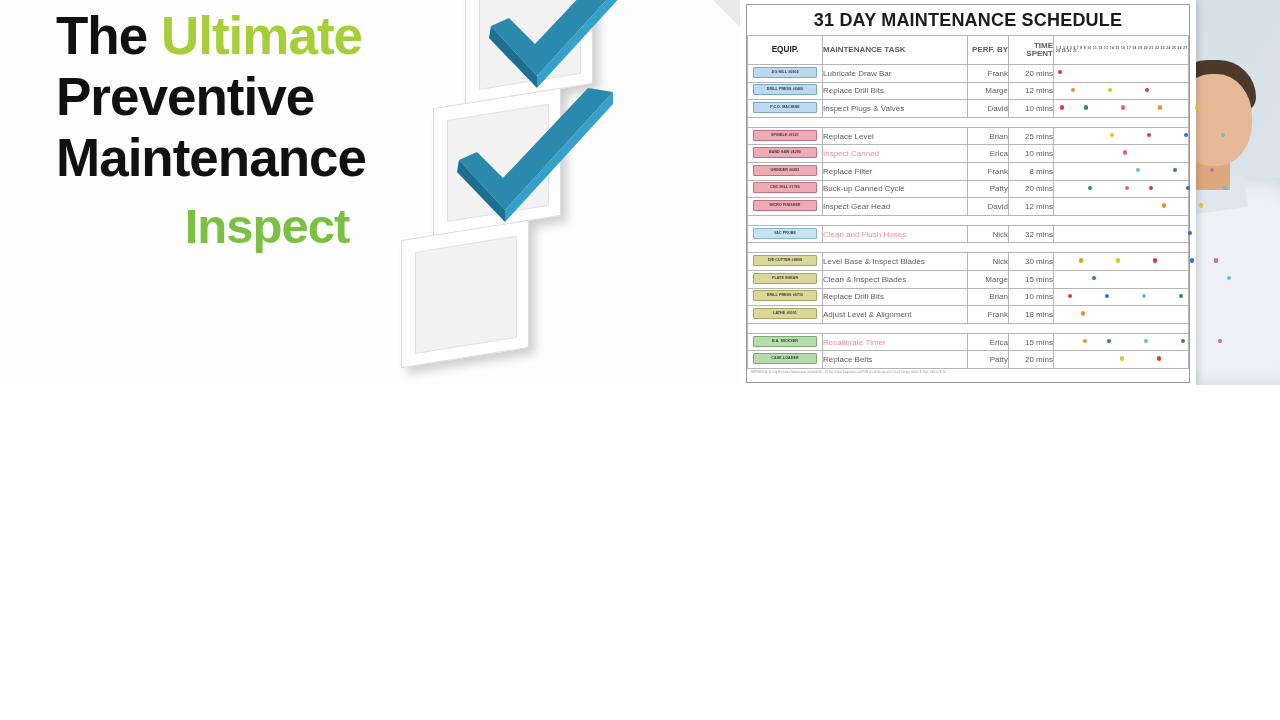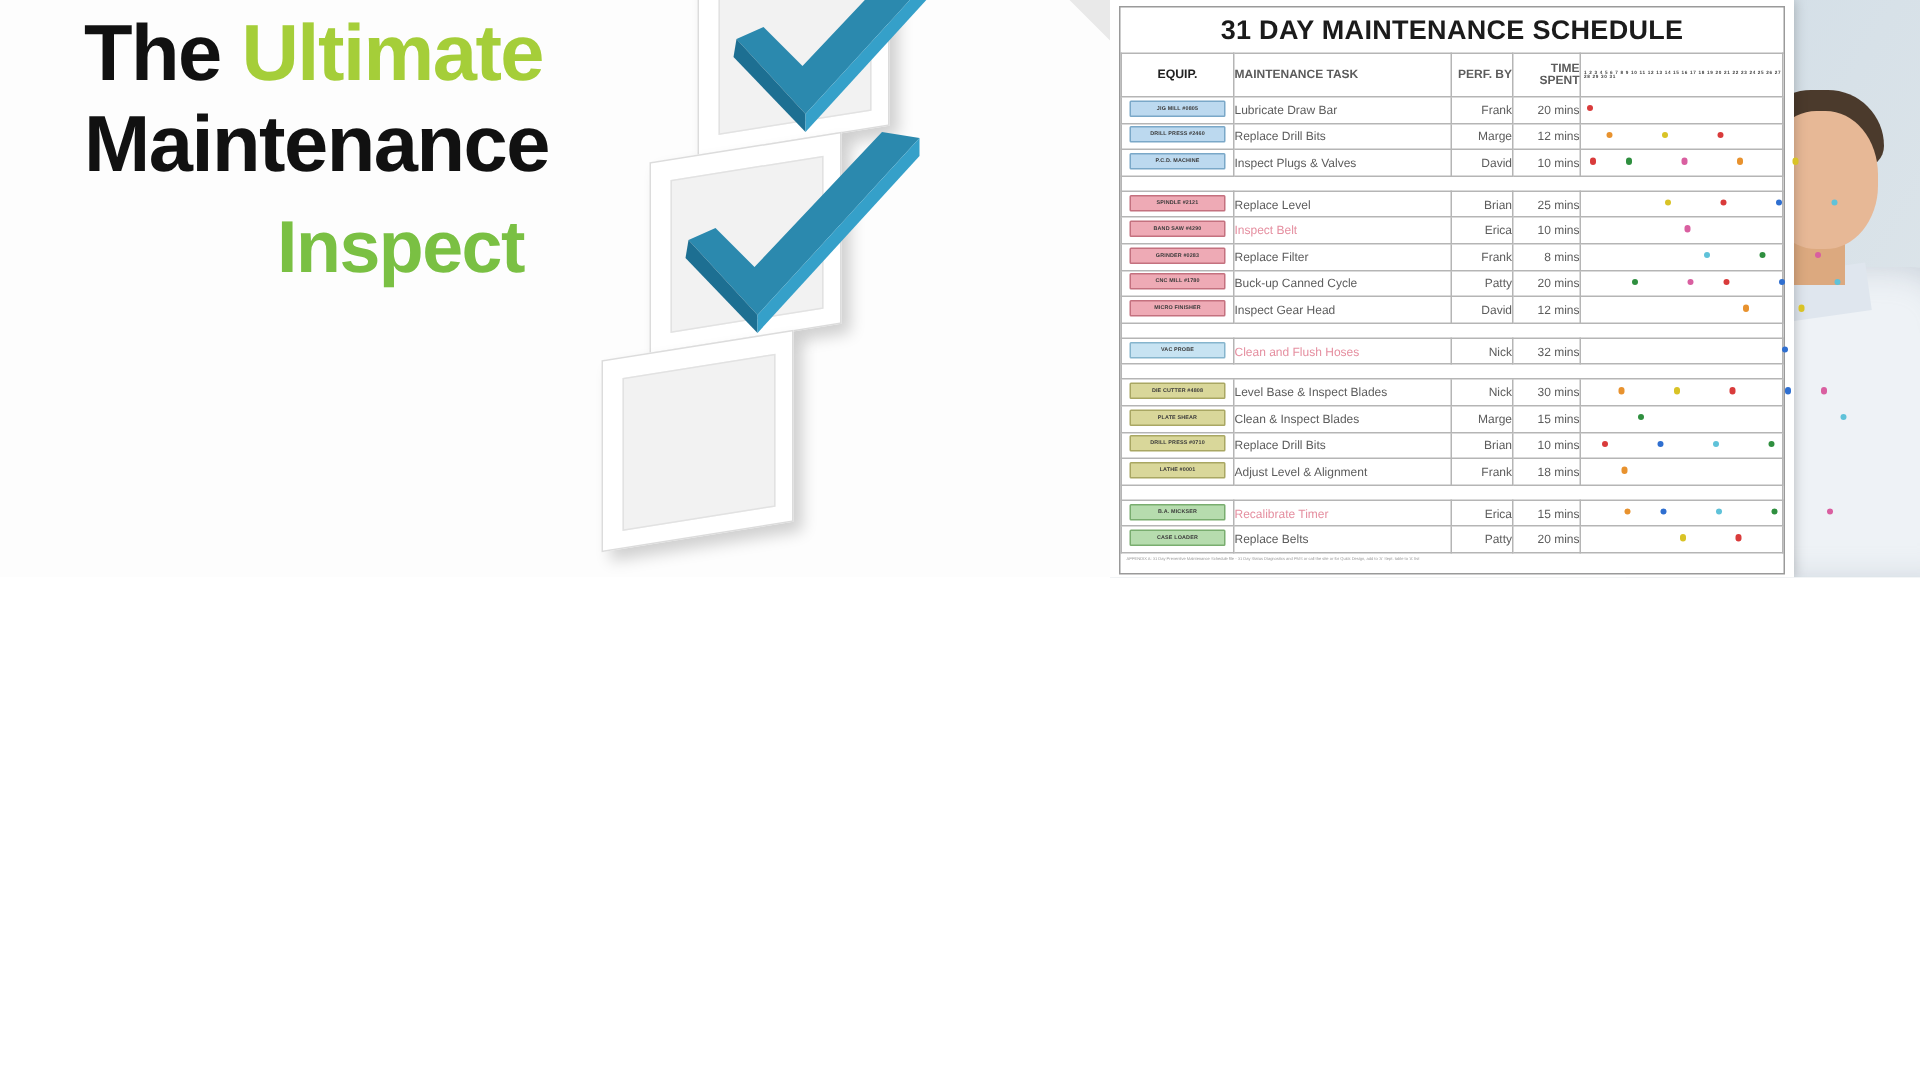--- a/index.html
+++ b/index.html
@@ -97,20 +97,21 @@
 </head>
 <body>
 
 <div class="page">
 
   <div class="banner">
 
     <div class="banner-left">
       <div class="title-block">
         <div class="tline t1"><span>The </span><span class="grn">Ultimate</span></div>
+        <div class="tline t2">Preventive</div>
         <div class="tline t3">Maintenance</div>
         <div class="tline t4">Inspect</div>
       </div>
 
       <div class="checkart">
         <div class="cbox cb1">
             <div class="inner"></div>
           </div>
         <div class="cbox cb2">
             <div class="inner"></div>
@@ -217,21 +218,21 @@
                     <div class="daygrid">
                       <span class="dot" style="background: rgb(217, 195, 38); left: 56px; top: 5px;"></span>
                       <span class="dot" style="background: rgb(217, 59, 59); left: 93px; top: 5px;"></span>
                       <span class="dot" style="background: rgb(47, 111, 208); left: 130px; top: 5px;"></span>
                       <span class="dot" style="background: rgb(95, 194, 217); left: 167px; top: 5px;"></span>
                     </div>
                   </td>
                 </tr>
                 <tr class="wb-row">
                   <td class="c-eq"><span class="tag pink">BAND SAW #4290</span></td>
-                  <td class="c-task red">Inspect Belt</td>
+                  <td class="c-task red">Inspect Canned</td>
                   <td class="c-by">Erica</td>
                   <td class="c-tm">10 mins</td>
                   <td class="c-days">
                     <div class="daygrid">
                       <span class="dot" style="background: rgb(217, 95, 160); left: 69px; top: 5px;"></span>
                     </div>
                   </td>
                 </tr>
                 <tr class="wb-row">
                   <td class="c-eq"><span class="tag pink">GRINDER #0283</span></td>

